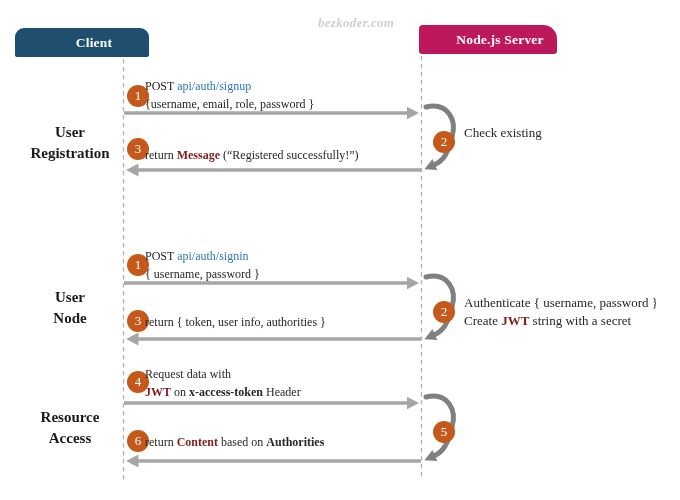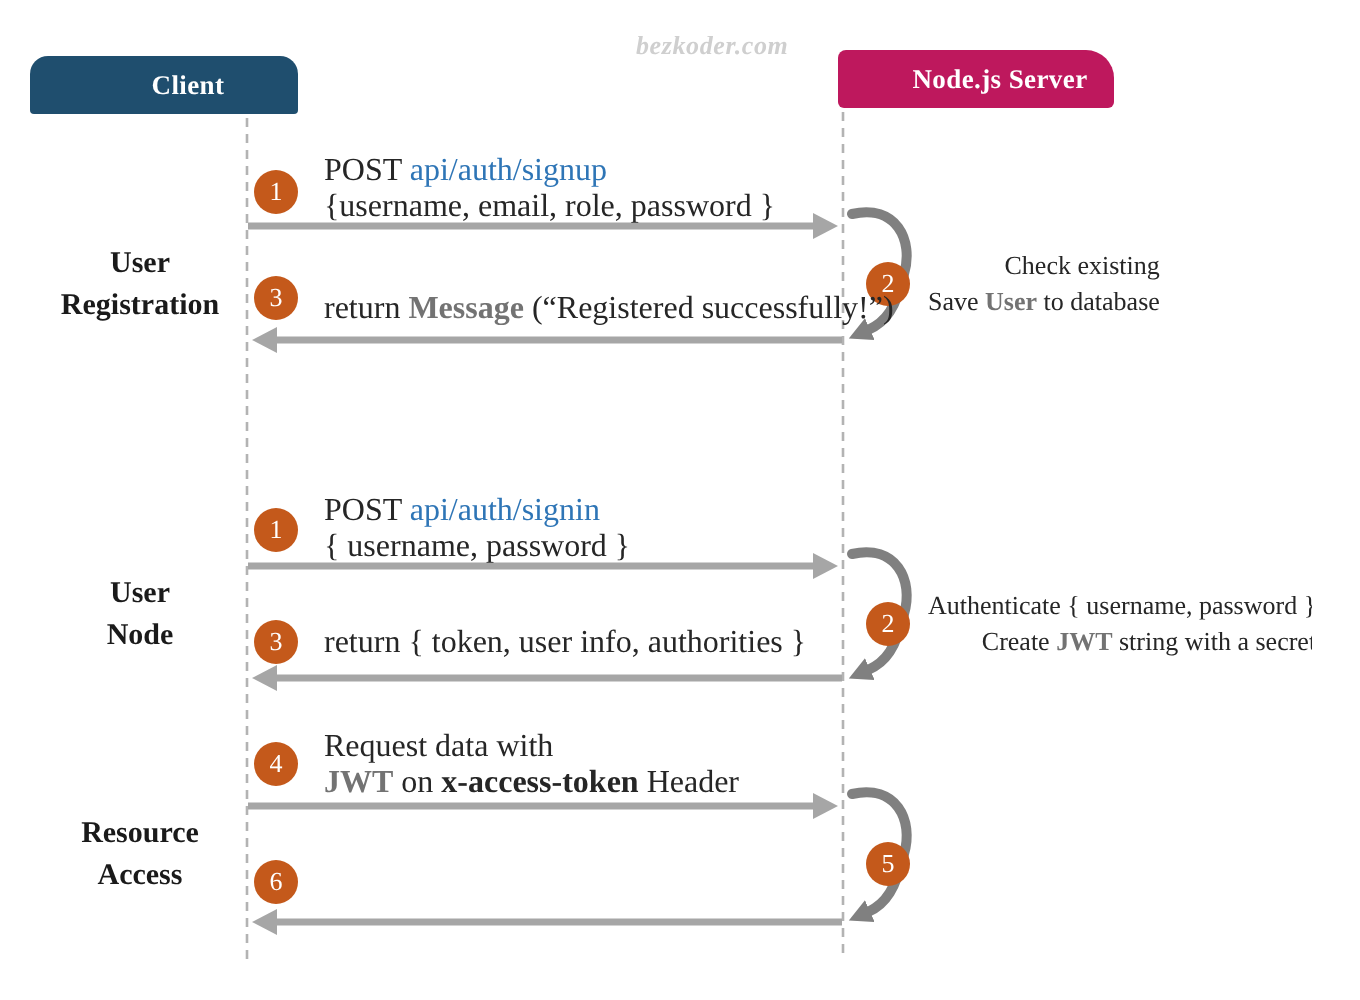--- a/index.html
+++ b/index.html
@@ -18,24 +18,24 @@
   .actor.client{left:15px;top:28px;width:110px;background:#1F4E6E;border-radius:9px 9px 2px 2px;}
   .actor.server{left:419px;top:25px;width:114px;background:#be185d;border-radius:4px 14px 3px 3px;}
   .seclabel{
     position:absolute;left:10px;width:120px;text-align:center;
     font-size:15px;font-weight:bold;color:#1a1a1a;line-height:21px;
   }
   .circle{
     position:absolute;width:22px;height:22px;border-radius:50%;background:#C4591B;
     color:#fff;font-size:13px;line-height:22px;text-align:center;font-weight:400;
   }
-  .msg{position:absolute;left:162px;font-size:16px;line-height:18px;white-space:nowrap;}
-  .srvmsg{position:absolute;left:464px;font-size:13px;line-height:18px;white-space:nowrap;text-align:right;}
+  .msg{position:absolute;left:145px;font-size:12px;line-height:18px;white-space:nowrap;}
+  .srvmsg{position:absolute;left:464px;font-size:13px;line-height:18px;white-space:nowrap;}
   .blue{color:#2E75B6;}
-  .green{color:#737373;font-weight:bold;}
+  .green{color:#7f1d1d;font-weight:bold;}
   .bold{font-weight:bold;}
   svg{position:absolute;left:0;top:0;}
 </style>
 </head>
 <body>
 
 <div id="canvas">
 
   <svg width="680" height="500" viewBox="0 0 680 500">
     <defs>
@@ -75,21 +75,20 @@
 
   <div class="circle" style="left:127px;top:85px">1</div>
   <div class="msg" style="top:77px">
     <div><span>POST </span><span class="blue">api/auth/signup</span></div>
     <div>{username, email, role, password }</div>
   </div>
 
   <div class="circle" style="left:433px;top:131px">2</div>
   <div class="srvmsg" style="top:124px">
     <div>Check existing</div>
-    <div><span>Save </span><span class="green">User</span><span> to database</span></div>
   </div>
 
   <div class="circle" style="left:127px;top:138px">3</div>
   <div class="msg" style="top:146px">
     <div><span>return </span><span class="green">Message</span><span> (“Registered successfully!”)</span></div>
   </div>
 
   <div class="seclabel" style="top:287px">
     <div>User</div>
     <div>Node</div>
@@ -119,14 +118,17 @@
 
   <div class="circle" style="left:127px;top:371px">4</div>
   <div class="msg" style="top:365px">
     <div>Request data with</div>
     <div><span class="green">JWT</span><span> on </span><span class="bold">x-access-token</span><span> Header</span></div>
   </div>
 
   <div class="circle" style="left:433px;top:421px">5</div>
 
   <div class="circle" style="left:127px;top:430px">6</div>
+  <div class="msg" style="top:433px">
+    <div><span>return </span><span class="green">Content</span><span> based on </span><span class="bold">Authorities</span></div>
+  </div>
 
 </div>
 
 </body></html>

